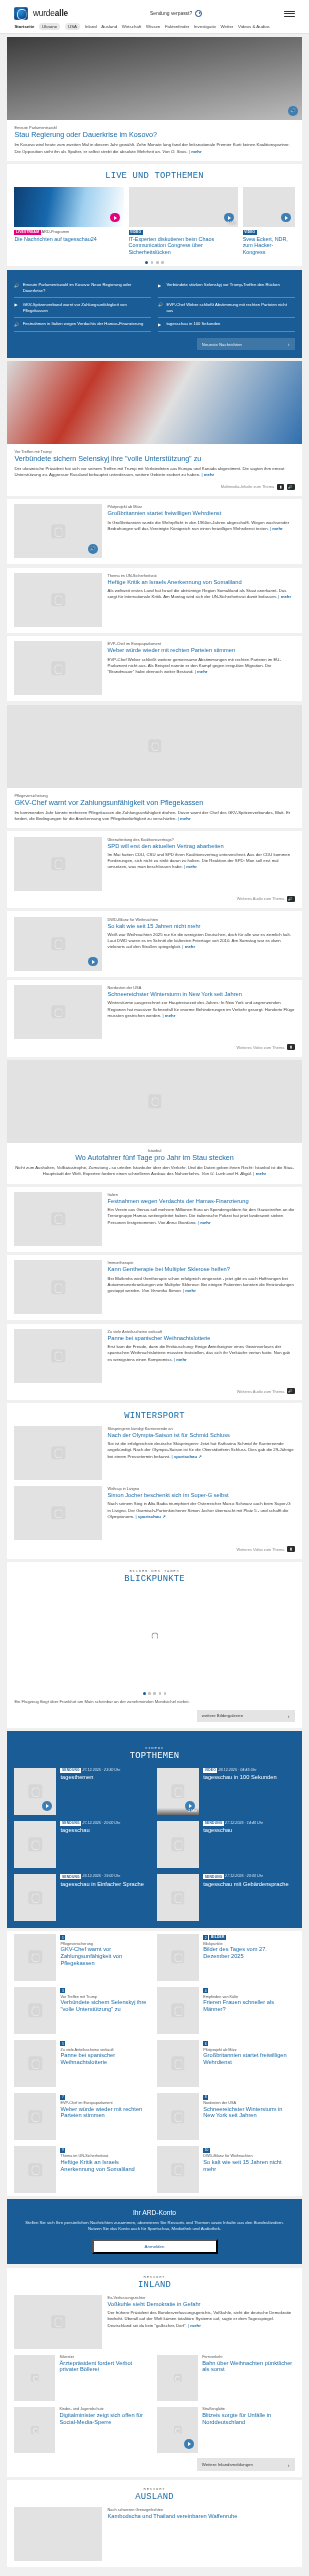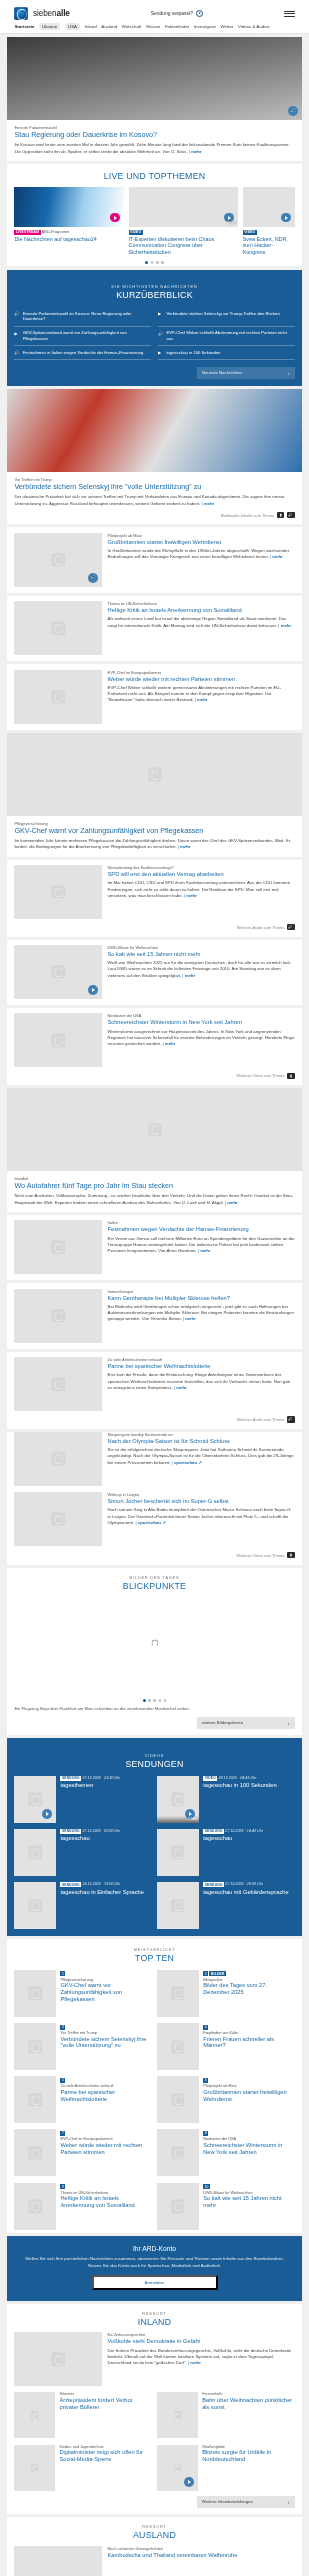--- a/index.html
+++ b/index.html
@@ -53,21 +53,21 @@
   }
   .nav a { font-size: 4.4px; color: #3d3d3d; text-decoration: none; white-space: nowrap; }
   .nav a.active { font-weight: 700; color: #222; }
   .nav a.pill {
     background: #e8e8e8; border-radius: 4.6px; padding: 1px 3.1px; color: #333;
   }
 
   
   .card { background: #fff; margin: 3.1px 7.2px; padding: 5.2px 7.2px 6.2px 7.2px; }
   .card.flush { padding: 0; }
-  .sec-head { text-align: center; padding: 7.2px 0 5.2px 0; }
+  .sec-head { text-align: center; padding: 7.2px 0 5.2px 0; font-family: Liberation Mono, monospace; }
   .sec-kicker {
     font-size: 3.9px; letter-spacing: 0.8px; color: #767676; text-transform: uppercase;
     margin-bottom: 1px;
   }
   .sec-title {
     font-size: 8.8px; color: #1a6ba8; font-weight: 400; letter-spacing: 0.2px;
   }
   .sec-title.white { color: #fff; }
   .sec-kicker.white { color: #cfe0ef; }
 
@@ -201,21 +201,21 @@
   .tile-t { font-size:5.7px; color:#1a6ba8; line-height:1.2; }
 </style>
 </head>
 <body>
 
 <div class="page">
 
   <div class="header">
     <div class="logo-mark"></div>
     <div class="logo-text">
-      <span>sieben</span><b>alle</b>
+      <span>wurde</span><b>alle</b>
     </div>
     <div class="hdr-center">
       <span class="lbl">Sendung verpasst?</span>
       <span class="play-circle"></span>
     </div>
     <div class="burger">
       <span></span>
       <span></span>
       <span></span>
     </div>
@@ -299,24 +299,20 @@
       </div>
     <div class="dots" id="lt-dots">
         <span class="dot on"></span>
         <span class="dot "></span>
         <span class="dot "></span>
         <span class="dot "></span>
       </div>
   </div>
 
   <div class="blue">
-    <div class="sec-head">
-      <div class="sec-kicker white">DIE WICHTIGSTEN NACHRICHTEN</div>
-      <div class="sec-title white">KURZÜBERBLICK</div>
-    </div>
     <div class="kurz-list" id="kurz-list">
   <div class="kurz-item">
     <span class="kurz-ico">🔊</span>
     <span>Erneute Parlamentswahl im Kosovo: Neue Regierung oder Dauerkrise?</span>
   </div>
   <div class="kurz-item">
     <span class="kurz-ico">▶</span>
     <span>Verbündete stärken Selenskyj vor Trump-Treffen den Rücken</span>
   </div>
   <div class="kurz-item">
@@ -487,21 +483,21 @@
     </div>
         <div class="mm-line">
       <span>Weiteres Video zum Thema</span>
       <span class="mm-ico">▮</span>
     </div>
   </div>
       <div class="card flush">
       <div class="imgbox hero-img ">
         <div class="ard-ghost"></div>
       </div>
-      <div style="padding:5.2px 7.2px 6.2px 7.2px;">
+      <div style="padding:5.2px 7.2px 6.2px 7.2px;text-align:center;">
         <div class="kicker">Istanbul</div>
         <div class="headline">Wo Autofahrer fünf Tage pro Jahr im Stau stecken</div>
         <div class="teaser">
       <span>Nicht zum Aushalten, Vollkatastrophe, Zumutung - so urteilen Istanbuler über den Verkehr. Und die Daten geben ihnen Recht: Istanbul ist die Stau-Hauptstadt der Welt. Experten fordern einen schnelleren Ausbau des Nahverkehrs.</span>
        <span class="it">Von U. Lueb und H. Akgül.</span>
       <span class="more">mehr</span>
     </div>
       </div>
     </div>
       <div class="card">
@@ -555,20 +551,23 @@
       </div>
     </div>
         <div class="mm-line">
       <span>Weiteres Audio zum Thema</span>
       <span class="mm-ico">🔊</span>
     </div>
   </div>
     </div>
 
   <div class="card flush">
+    <div class="sec-head">
+      <div class="sec-title">WINTERSPORT</div>
+    </div>
     <div id="wintersport" style="padding:0 7.2px;">
   <div class="row" style="margin-bottom:6.2px;">
     <div class="imgbox thumb">
             <div class="ard-ghost"></div>
           </div>
     <div class="txt">
       <div class="kicker">Skispringerin kündigt Karriereende an</div>
       <div class="headline sm">Nach der Olympia-Saison ist für Schmid Schluss</div>
       <div class="teaser">
         <span>Sie ist die erfolgreichste deutsche Skispringerin: Jetzt hat Katharina Schmid ihr Karriereende angekündigt. Nach der Olympia-Saison ist für die Oberstdorferin Schluss. Dies gab die 29-Jährige bei einem Pressetermin bekannt.</span>
@@ -616,21 +615,21 @@
       <button class="btn-grey">
         <span>weitere Bildergalerien</span>
         <span class="chev">›</span>
       </button>
     </div>
   </div>
 
   <div class="blue">
     <div class="sec-head">
       <div class="sec-kicker white">VIDEOS</div>
-      <div class="sec-title white">SENDUNGEN</div>
+      <div class="sec-title white">TOPTHEMEN</div>
     </div>
     <div class="sg" id="sendungen">
   <div class="sg-item">
     <div class="imgbox sg-thumb">
       <div class="ard-ghost"></div>
       <div class="badge-round">
               <span class="tri"></span>
             </div>
 
     </div>
@@ -707,24 +706,20 @@
         <span class="tag white">SENDUNG</span>
         27.12.2025 · 20:00 Uhr
       </div>
       <div class="sg-title">tagesschau mit Gebärdensprache</div>
     </div>
   </div>
       </div>
   </div>
 
   <div class="card flush">
-    <div class="sec-head">
-      <div class="sec-kicker">MEISTGEKLICKT</div>
-      <div class="sec-title">TOP TEN</div>
-    </div>
     <div class="tt" id="topten">
   <div class="tt-item">
     <div class="imgbox tt-thumb">
             <div class="ard-ghost"></div>
           </div>
     <div style="flex:1;min-width:0;">
       <div><span class="rank">1</span></div>
       <div class="tt-kicker">Pflegeversicherung</div>
       <div class="tt-title">GKV-Chef warnt vor Zahlungsunfähigkeit von Pflegekassen</div>
     </div>

